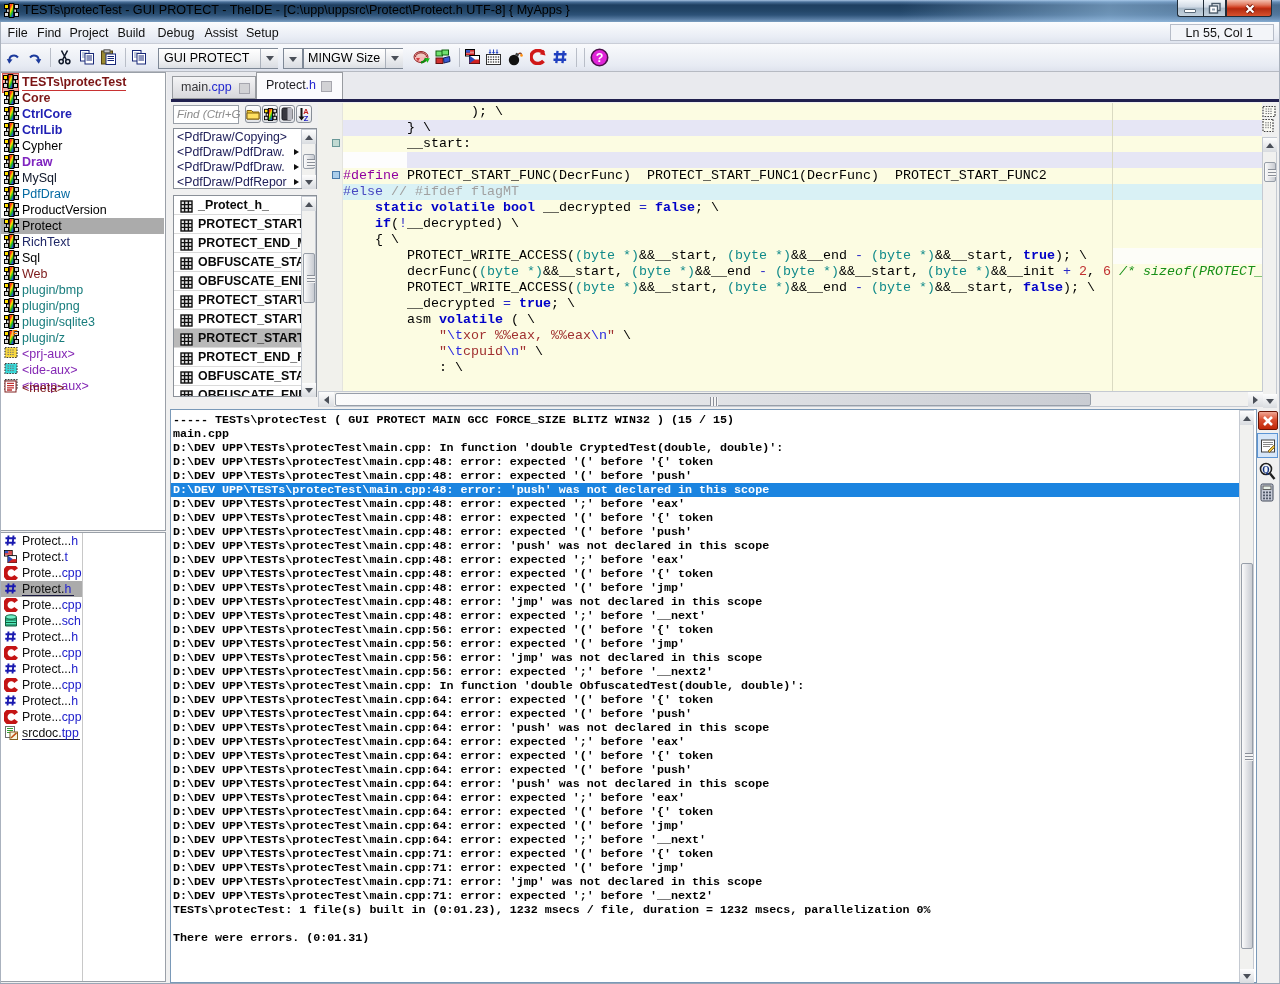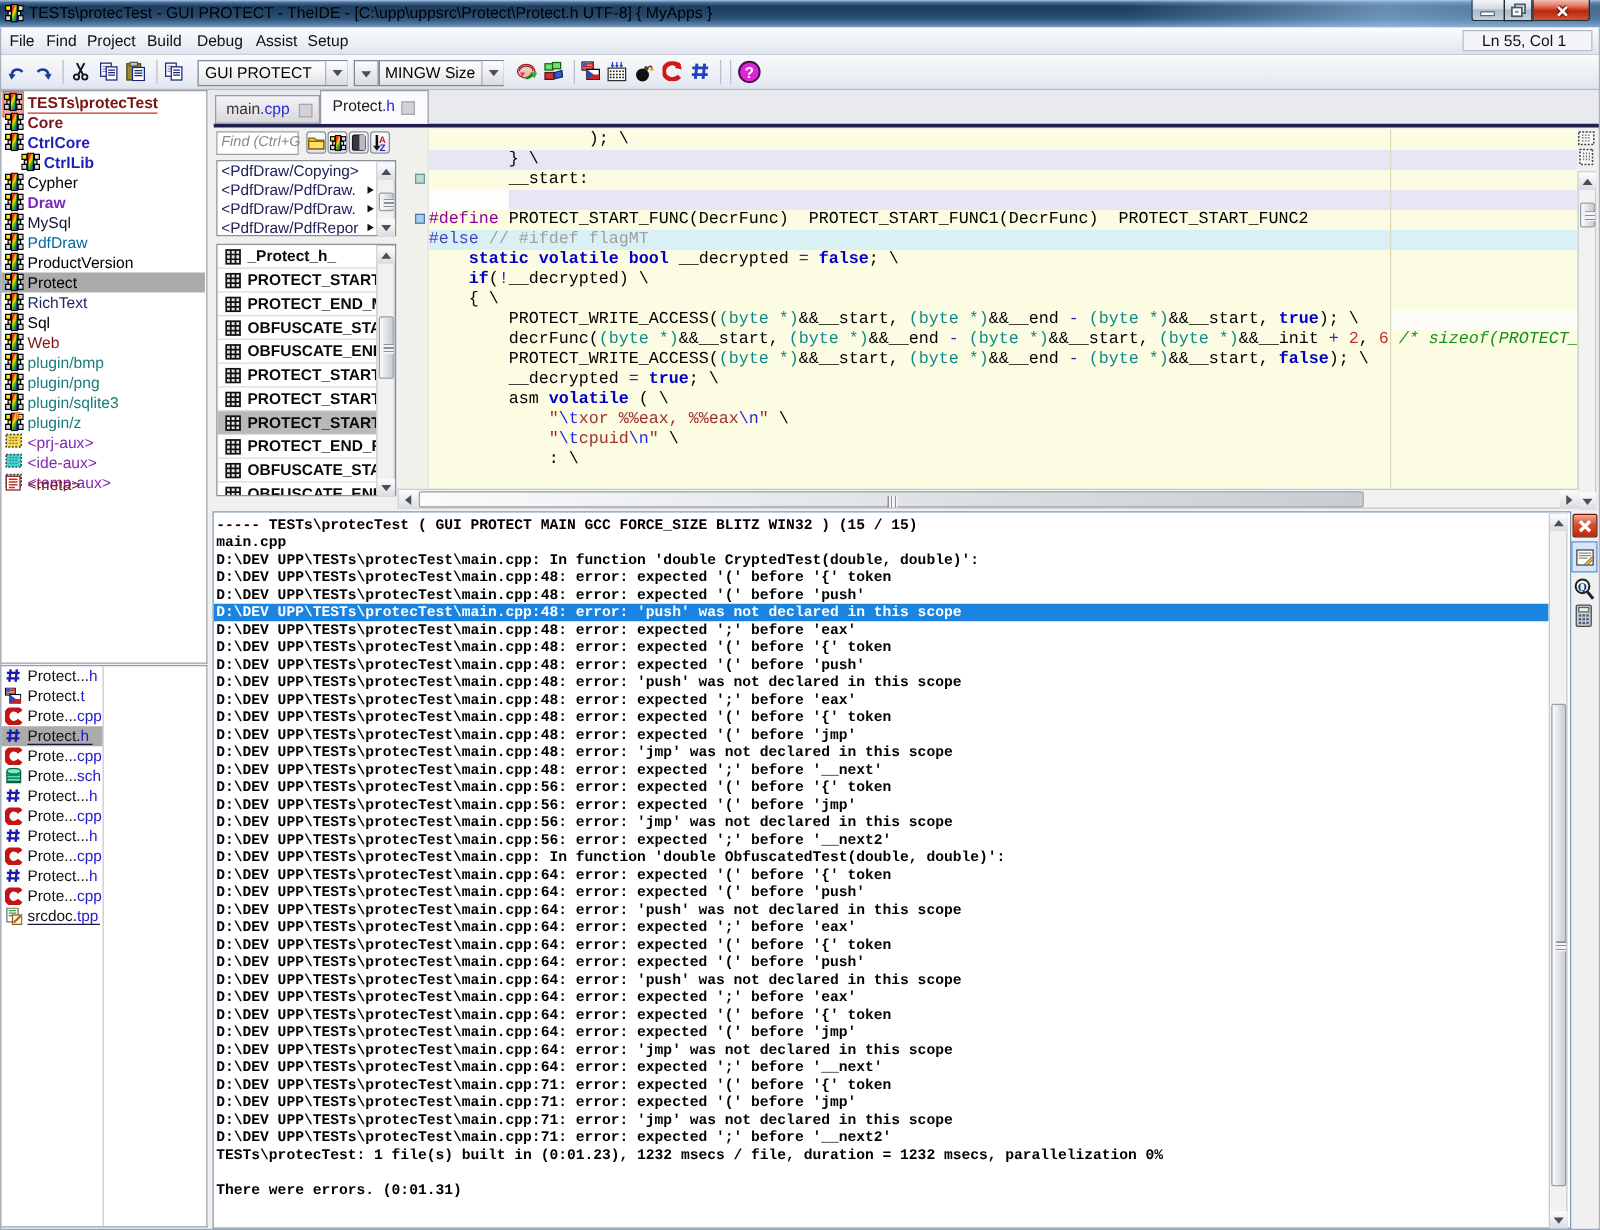--- a/index.html
+++ b/index.html
@@ -242,21 +242,21 @@
           </defs>
 <rect x="0.5" y="1.5" width="4" height="4" fill="#ffe000" stroke="#000"></rect>
 <rect x="0.5" y="9.5" width="4" height="4" fill="#d8d8d8" stroke="#000"></rect>
 <rect x="10.5" y="1.5" width="4" height="4" fill="#d8d8d8" stroke="#000"></rect>
 <rect x="10.5" y="9.5" width="4" height="4" fill="#d8d8d8" stroke="#000"></rect>
 <rect x="2.5" y="6" width="10" height="3.4" fill="#d8d8d8" stroke="#000"></rect>
 <rect x="5.2" y="0.5" width="4.6" height="14" fill="url(#rg15)" stroke="#000"></rect>
 </svg></span>
       <span class="rt" style="color:#1f1fb4;font-weight:700;top:0">CtrlCore</span>
     </div>
-    <div class="row" style="left:13px;top:122px;width:165px">
+    <div class="row" style="left:0;top:122px;width:165px">
       <span class="ic" style="top:0px"><svg width="15" height="15" viewBox="0 0 15 15">
 <defs>
             <linearGradient id="rg15" x1="0" y1="0" x2="0.7" y2="1">
 <stop offset="0" stop-color="#ffe000"></stop>
               <stop offset="0.25" stop-color="#ff2020"></stop>
 <stop offset="0.5" stop-color="#ffe000"></stop>
               <stop offset="0.72" stop-color="#20c020"></stop>
 <stop offset="1" stop-color="#2040ff"></stop>
             </linearGradient>
           </defs>
@@ -900,21 +900,20 @@
       <div class="cl" style="">D:\DEV UPP\TESTs\protecTest\main.cpp:64: error: expected '(' before '{' token</div>
       <div class="cl" style="">D:\DEV UPP\TESTs\protecTest\main.cpp:64: error: expected '(' before 'push'</div>
       <div class="cl" style="">D:\DEV UPP\TESTs\protecTest\main.cpp:64: error: 'push' was not declared in this scope</div>
       <div class="cl" style="">D:\DEV UPP\TESTs\protecTest\main.cpp:64: error: expected ';' before 'eax'</div>
       <div class="cl" style="">D:\DEV UPP\TESTs\protecTest\main.cpp:64: error: expected '(' before '{' token</div>
       <div class="cl" style="">D:\DEV UPP\TESTs\protecTest\main.cpp:64: error: expected '(' before 'push'</div>
       <div class="cl" style="">D:\DEV UPP\TESTs\protecTest\main.cpp:64: error: 'push' was not declared in this scope</div>
       <div class="cl" style="">D:\DEV UPP\TESTs\protecTest\main.cpp:64: error: expected ';' before 'eax'</div>
       <div class="cl" style="">D:\DEV UPP\TESTs\protecTest\main.cpp:64: error: expected '(' before '{' token</div>
       <div class="cl" style="">D:\DEV UPP\TESTs\protecTest\main.cpp:64: error: expected '(' before 'jmp'</div>
-      <div class="cl" style="">D:\DEV UPP\TESTs\protecTest\main.cpp:64: error: 'jmp' was not declared in this scope</div>
       <div class="cl" style="">D:\DEV UPP\TESTs\protecTest\main.cpp:64: error: expected ';' before '__next'</div>
       <div class="cl" style="">D:\DEV UPP\TESTs\protecTest\main.cpp:71: error: expected '(' before '{' token</div>
       <div class="cl" style="">D:\DEV UPP\TESTs\protecTest\main.cpp:71: error: expected '(' before 'jmp'</div>
       <div class="cl" style="">D:\DEV UPP\TESTs\protecTest\main.cpp:71: error: 'jmp' was not declared in this scope</div>
       <div class="cl" style="">D:\DEV UPP\TESTs\protecTest\main.cpp:71: error: expected ';' before '__next2'</div>
       <div class="cl" style="">TESTs\protecTest: 1 file(s) built in (0:01.23), 1232 msecs / file, duration = 1232 msecs, parallelization 0%</div>
       <div class="cl" style=""></div>
       <div class="cl" style="">There were errors. (0:01.31)</div>
     </div>
 <div class="abs sbtrack" style="left:1239px;top:410px;width:15px;height:572px">

